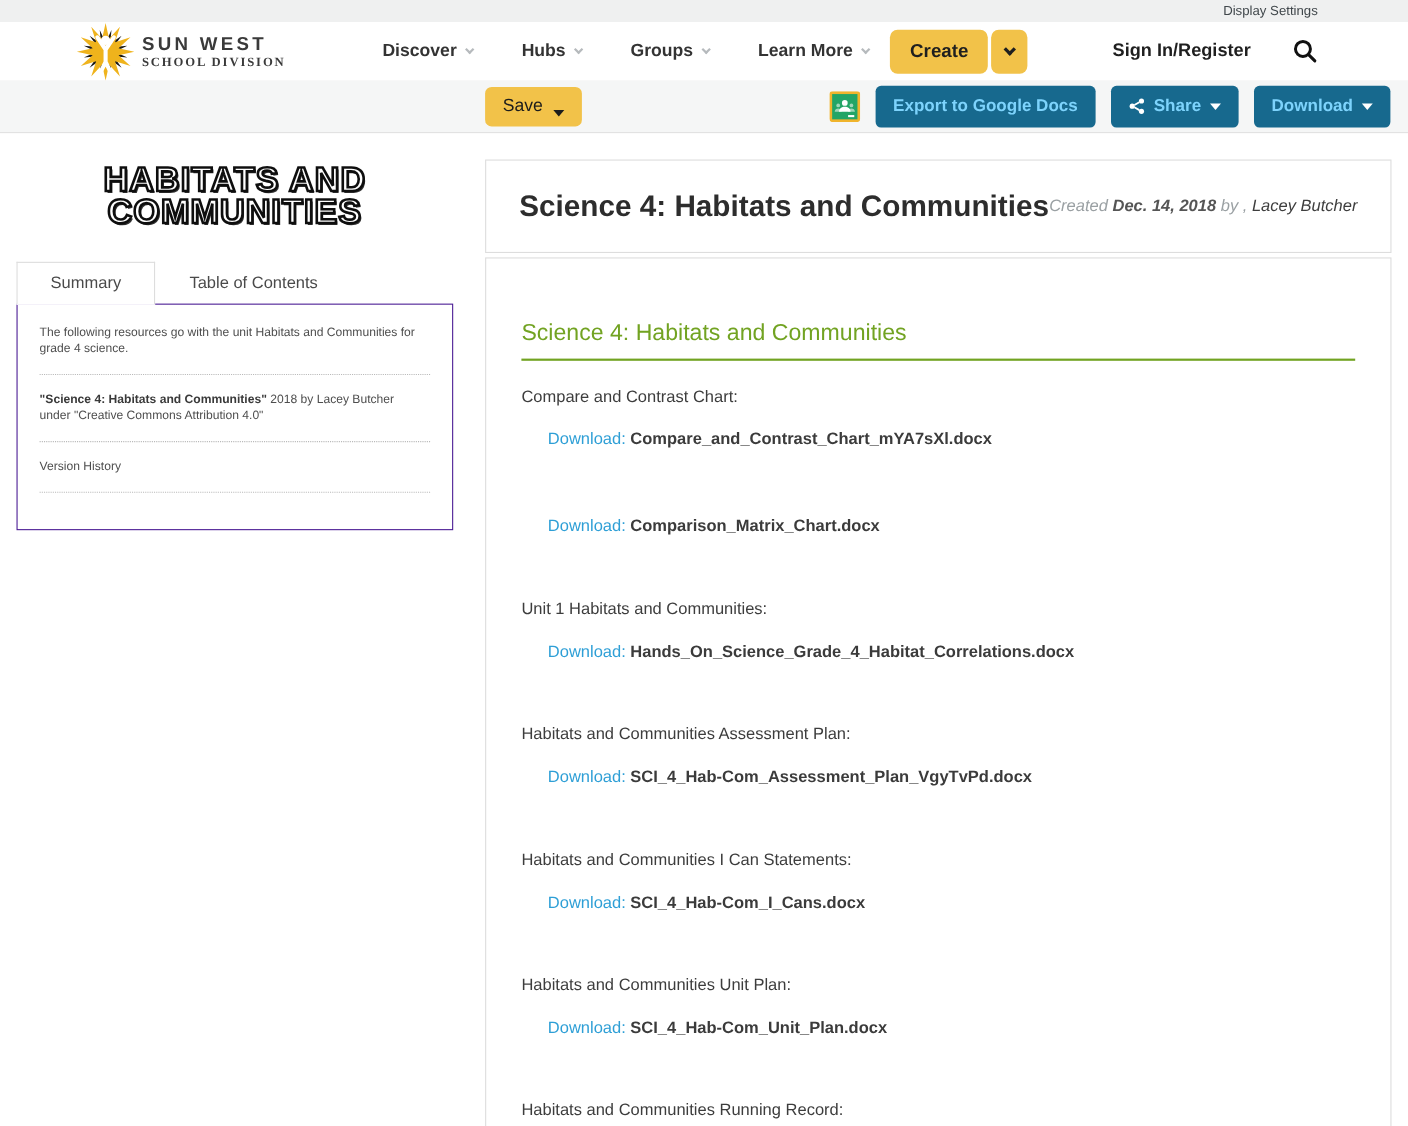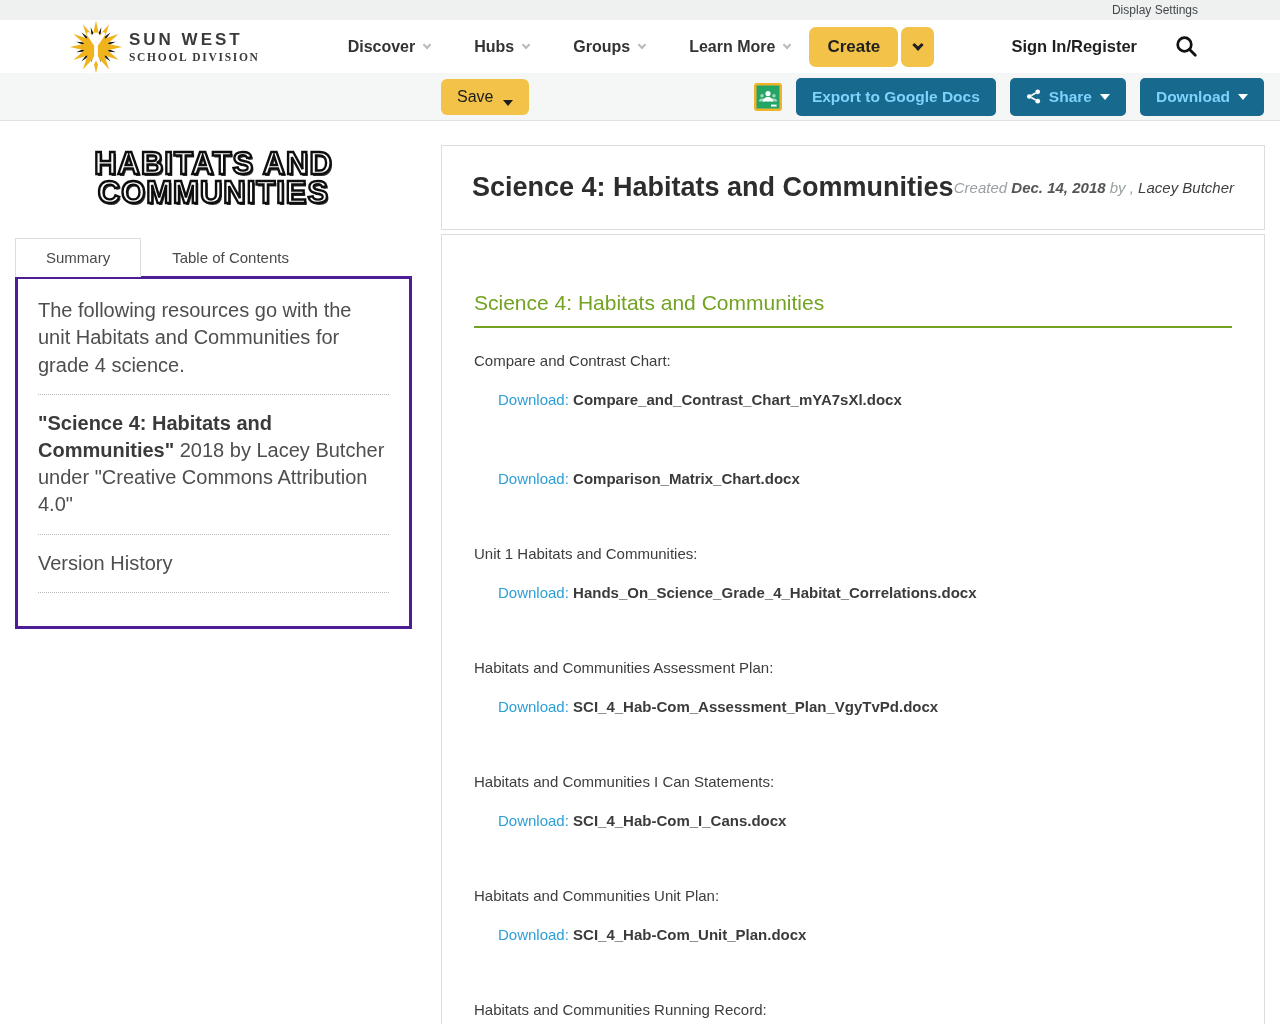--- a/index.html
+++ b/index.html
@@ -46,21 +46,21 @@
   .sidebar { width:397px; flex:none; }
   .cover { text-align:center; padding-top:4px; }
   .cover-text {
     font-weight:bold; font-size:31px; line-height:0.94; letter-spacing:1px;
     color:#fff; -webkit-text-stroke:2.4px #0e0e0e;
     text-shadow:1.5px 1.5px 0 rgba(14,14,14,0.85);
   }
   .tabs { margin-top:30px; display:flex; }
   .tab { padding:10px 30px; font-size:15px; color:#4a4a4a; cursor:pointer; position:relative; top:1px; background:transparent; border:1px solid transparent; }
   .tab.active { background:#fff; border:1px solid #ddd; border-bottom:1px solid #fff; }
-  .side-panel { border:3px solid #4c1d95; background:#fff; padding:12px 20px 18px; font-size:20px; color:#4e4e4e; line-height:1.36; }
+  .side-panel { border:1px solid #4c1d95; background:#fff; padding:12px 20px 18px; font-size:11px; color:#4e4e4e; line-height:1.36; }
   .dotted { border:none; border-top:1px dotted #b9b9b9; margin:15px 0; }
   .attr-title { font-weight:bold; color:#3a3a3a; }
   .side-link { color:#4e4e4e; cursor:pointer; }
 
   .main { flex:1; margin-left:29px; }
   .main-header { border:1px solid #ddd; background:#fff; padding:26px 30px; display:flex; align-items:center; justify-content:space-between; }
   .page-title { font-size:27px; font-weight:bold; color:#2d2d2d; }
   .meta { font-style:italic; font-size:15px; color:#9aa0a3; white-space:nowrap; }
   .meta .date { color:#555; font-weight:bold; }
   .meta .author { color:#3e3e3e; }

